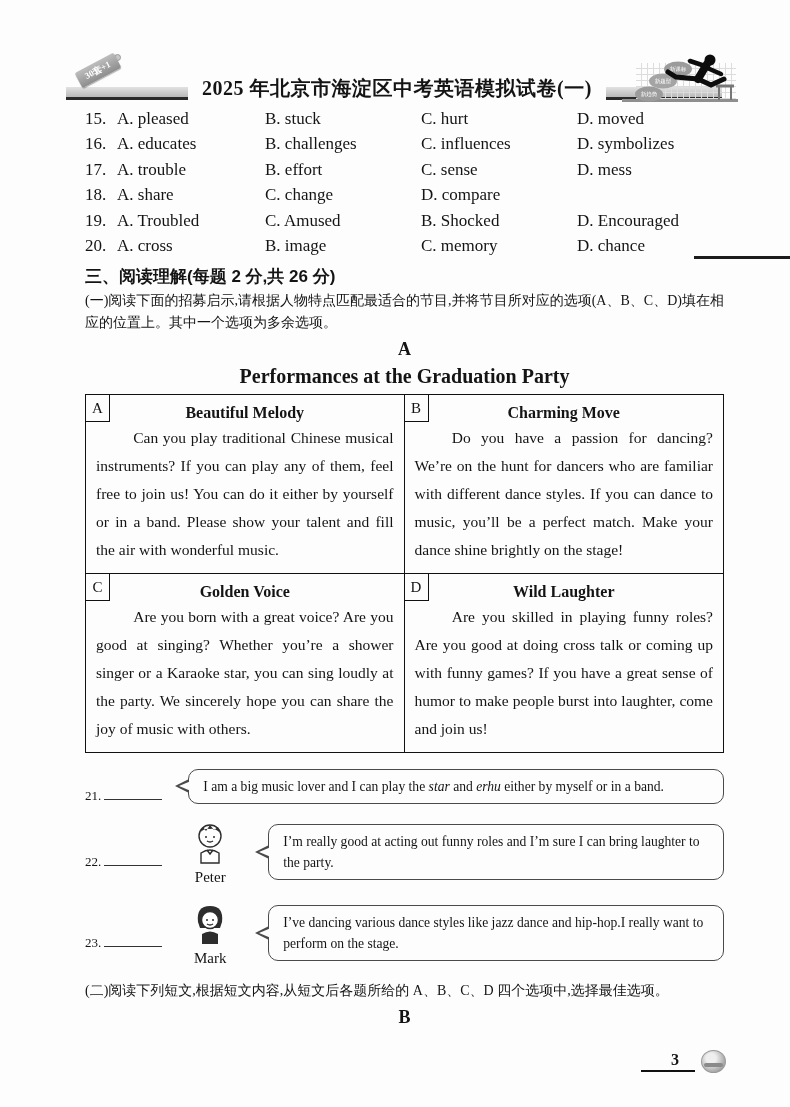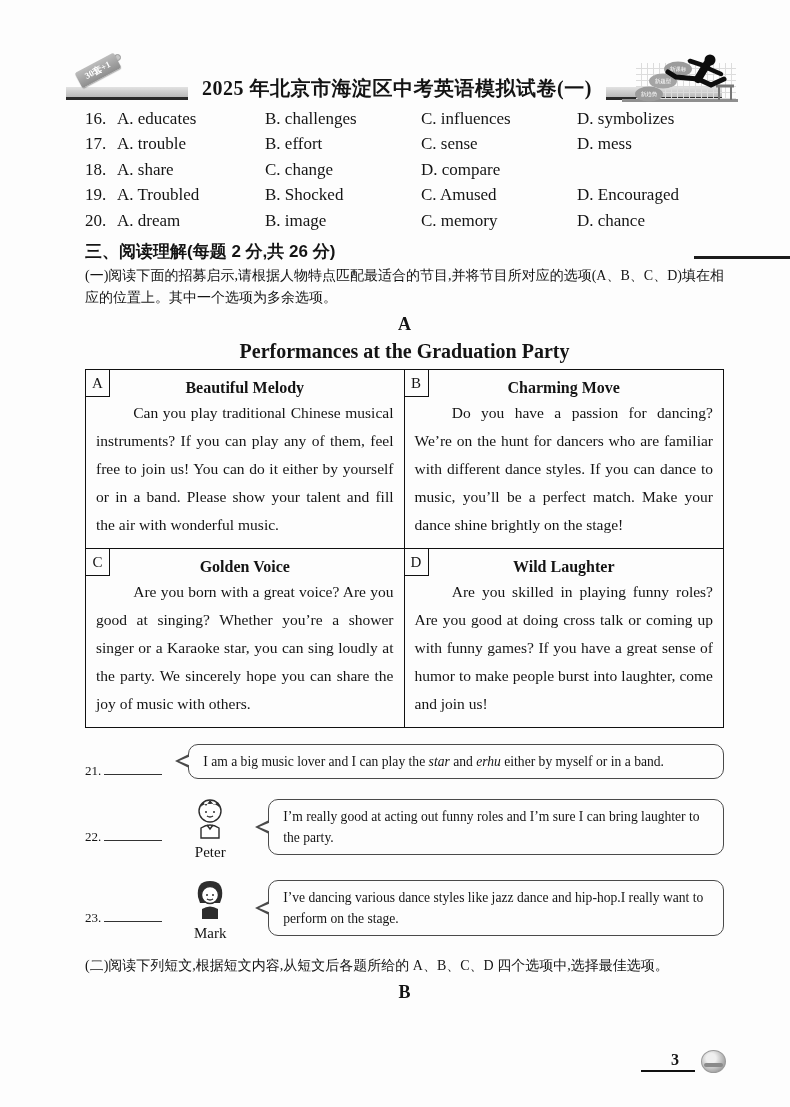--- a/index.html
+++ b/index.html
@@ -113,44 +113,50 @@
       </svg>
     </div>
   </div>
 
   <div class="divider-right"></div>
 
   <div class="content">
 
     <div>
       <div class="opt-row">
+        <span><span class="qnum">15.</span><span>A. pleased</span></span>
+        <span>B. stuck</span>
+        <span>C. hurt</span>
+        <span>D. moved</span>
+      </div>
+      <div class="opt-row">
         <span><span class="qnum">16.</span><span>A. educates</span></span>
         <span>B. challenges</span>
         <span>C. influences</span>
         <span>D. symbolizes</span>
       </div>
       <div class="opt-row">
         <span><span class="qnum">17.</span><span>A. trouble</span></span>
         <span>B. effort</span>
         <span>C. sense</span>
         <span>D. mess</span>
       </div>
       <div class="opt-row">
         <span><span class="qnum">18.</span><span>A. share</span></span>
         <span>C. change</span>
         <span>D. compare</span>
       </div>
       <div class="opt-row">
         <span><span class="qnum">19.</span><span>A. Troubled</span></span>
+        <span>C. Amused</span>
         <span>B. Shocked</span>
-        <span>C. Amused</span>
         <span>D. Encouraged</span>
       </div>
       <div class="opt-row">
-        <span><span class="qnum">20.</span><span>A. dream</span></span>
+        <span><span class="qnum">20.</span><span>A. cross</span></span>
         <span>B. image</span>
         <span>C. memory</span>
         <span>D. chance</span>
       </div>
     </div>
 
     <div class="sec-heading">三、阅读理解(每题 2 分,共 26 分)</div>
     <p class="instr">(一)阅读下面的招募启示,请根据人物特点匹配最适合的节目,并将节目所对应的选项(A、B、C、D)填在相应的位置上。其中一个选项为多余选项。</p>
 
     <div class="center-label">A</div>

